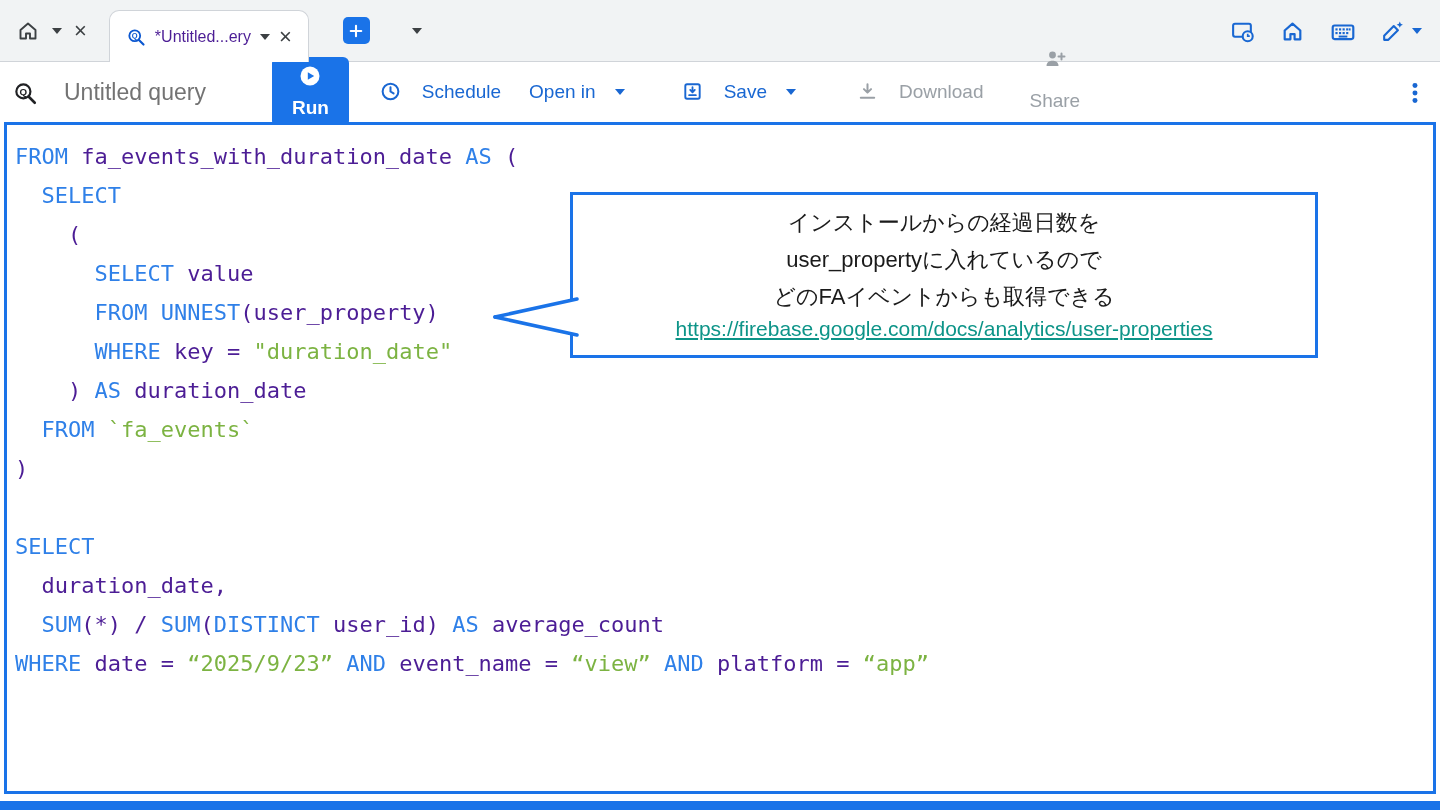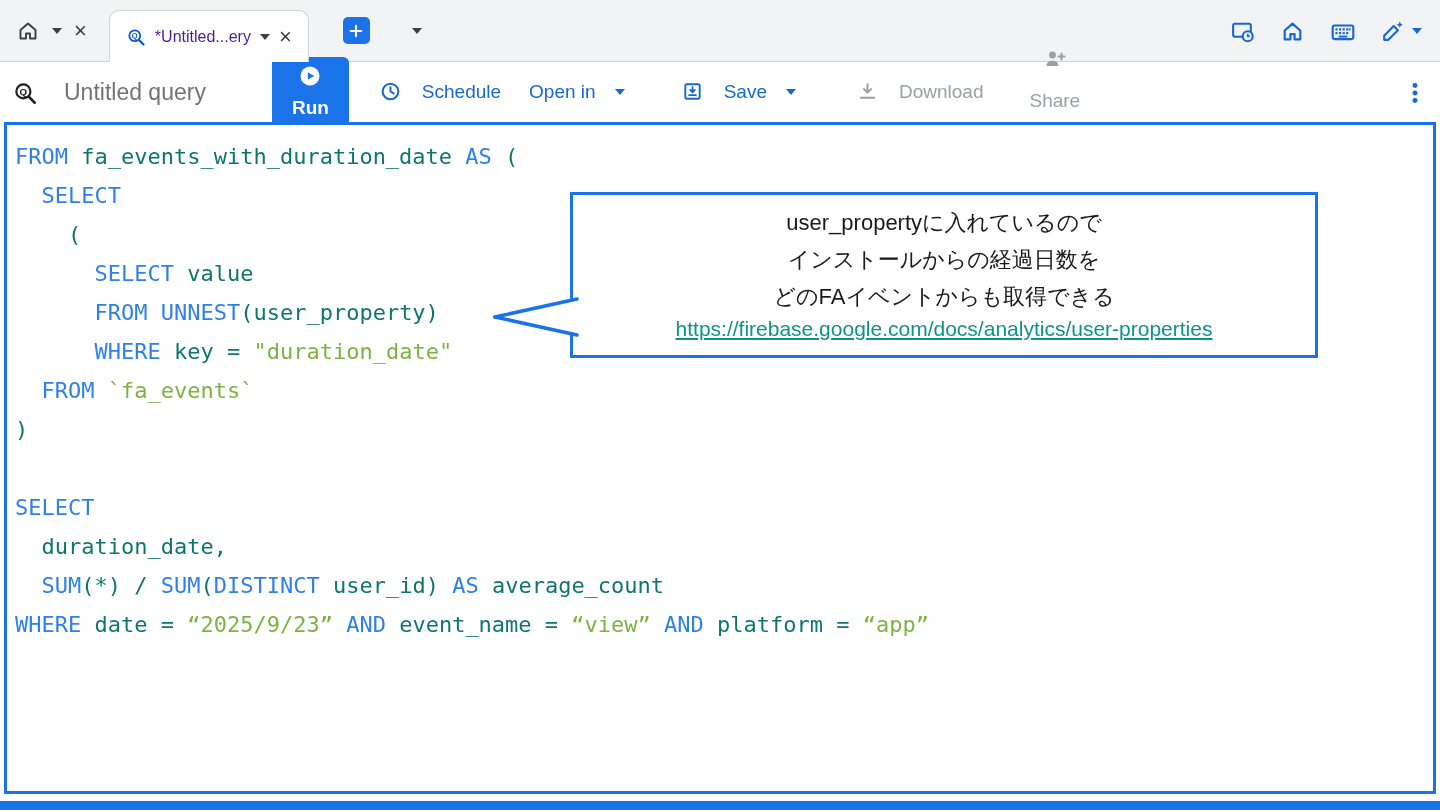--- a/index.html
+++ b/index.html
@@ -48,21 +48,21 @@
   .more-vert { margin-left: auto; margin-right: 14px; cursor: pointer; }
 
   
   .editor { position: absolute; top: 122px; left: 4px; right: 4px; bottom: 16px;
     border: 3px solid #1a73e8; background: #fff; overflow: hidden; }
   .code { padding: 12px 8px; font-family: "DejaVu Sans Mono", "Liberation Mono", monospace;
     font-size: 22px; color: #202124; }
   .code-line { height: 39px; line-height: 39px; white-space: pre; }
   .tok-kw { color: #2f80e8; }
   .tok-str { color: #7cb342; }
-  .tok-pl { color: #0f766e; }
+  .tok-pl { color: #4c1d95; }
 
   
   .callout { position: absolute; left: 563px; top: 67px; width: 748px; height: 166px;
     background: #fff; border: 3px solid #1a73e8; z-index: 5; text-align: center;
     padding-top: 9px; }
   .callout-line { font-size: 22px; line-height: 37px; color: #1a1a1a; }
   .callout-link { display: inline-block; margin-top: 2px; font-size: 21px;
     color: #0d9488; text-decoration: underline; }
   .callout-tail { position: absolute; left: -84px; top: 100px; width: 92px;
     height: 44px; overflow: visible; }
@@ -221,35 +221,36 @@
 </div>
 
 <div class="editor">
   <div class="code">
       <div class="code-line"><span class="tok-kw">FROM </span><span class="tok-pl">fa_events_with_duration_date </span><span class="tok-kw">AS </span><span class="tok-pl">(</span></div>
       <div class="code-line"><span class="tok-pl">  </span><span class="tok-kw">SELECT</span></div>
       <div class="code-line"><span class="tok-pl">    (</span></div>
       <div class="code-line"><span class="tok-pl">      </span><span class="tok-kw">SELECT </span><span class="tok-pl">value</span></div>
       <div class="code-line"><span class="tok-pl">      </span><span class="tok-kw">FROM UNNEST</span><span class="tok-pl">(user_property)</span></div>
       <div class="code-line"><span class="tok-pl">      </span><span class="tok-kw">WHERE </span><span class="tok-pl">key = </span><span class="tok-str">"duration_date"</span></div>
+      <div class="code-line"><span class="tok-pl">    ) </span><span class="tok-kw">AS </span><span class="tok-pl">duration_date</span></div>
       <div class="code-line"><span class="tok-pl">  </span><span class="tok-kw">FROM </span><span class="tok-str">`fa_events`</span></div>
       <div class="code-line"><span class="tok-pl">)</span></div>
       <div class="code-line"></div>
       <div class="code-line"><span class="tok-kw">SELECT</span></div>
       <div class="code-line"><span class="tok-pl">  duration_date,</span></div>
       <div class="code-line"><span class="tok-pl">  </span><span class="tok-kw">SUM</span><span class="tok-pl">(*) / </span><span class="tok-kw">SUM</span><span class="tok-pl">(</span><span class="tok-kw">DISTINCT</span><span class="tok-pl"> user_id) </span><span class="tok-kw">AS </span><span class="tok-pl">average_count</span></div>
       <div class="code-line"><span class="tok-kw">WHERE </span><span class="tok-pl">date = </span><span class="tok-str">“2025/9/23”</span><span class="tok-pl"> </span><span class="tok-kw">AND</span><span class="tok-pl"> event_name = </span><span class="tok-str">“view”</span><span class="tok-pl"> </span><span class="tok-kw">AND</span><span class="tok-pl"> platform = </span><span class="tok-str">“app”</span></div>
     </div>
 
   <div class="callout">
     <svg class="callout-tail" viewBox="0 0 92 44" width="92" height="44">
       <polygon points="6,22 89,4 89,40" fill="#ffffff"></polygon>
       <line x1="88" y1="4" x2="6" y2="22" stroke="#1a73e8" stroke-width="3.5" stroke-linecap="round"></line>
       <line x1="6" y1="22" x2="88" y2="40" stroke="#1a73e8" stroke-width="3.5" stroke-linecap="round"></line>
     </svg>
+    <div class="callout-line">インストールからの経過日数を</div>
     <div class="callout-line">user_propertyに入れているので</div>
-    <div class="callout-line">インストールからの経過日数を</div>
     <div class="callout-line">どのFAイベントからも取得できる</div>
     <a class="callout-link" href="#">https://firebase.google.com/docs/analytics/user-properties</a>
   </div>
 </div>
 
 <div class="bottom-strip"></div>
 
 </body></html>

